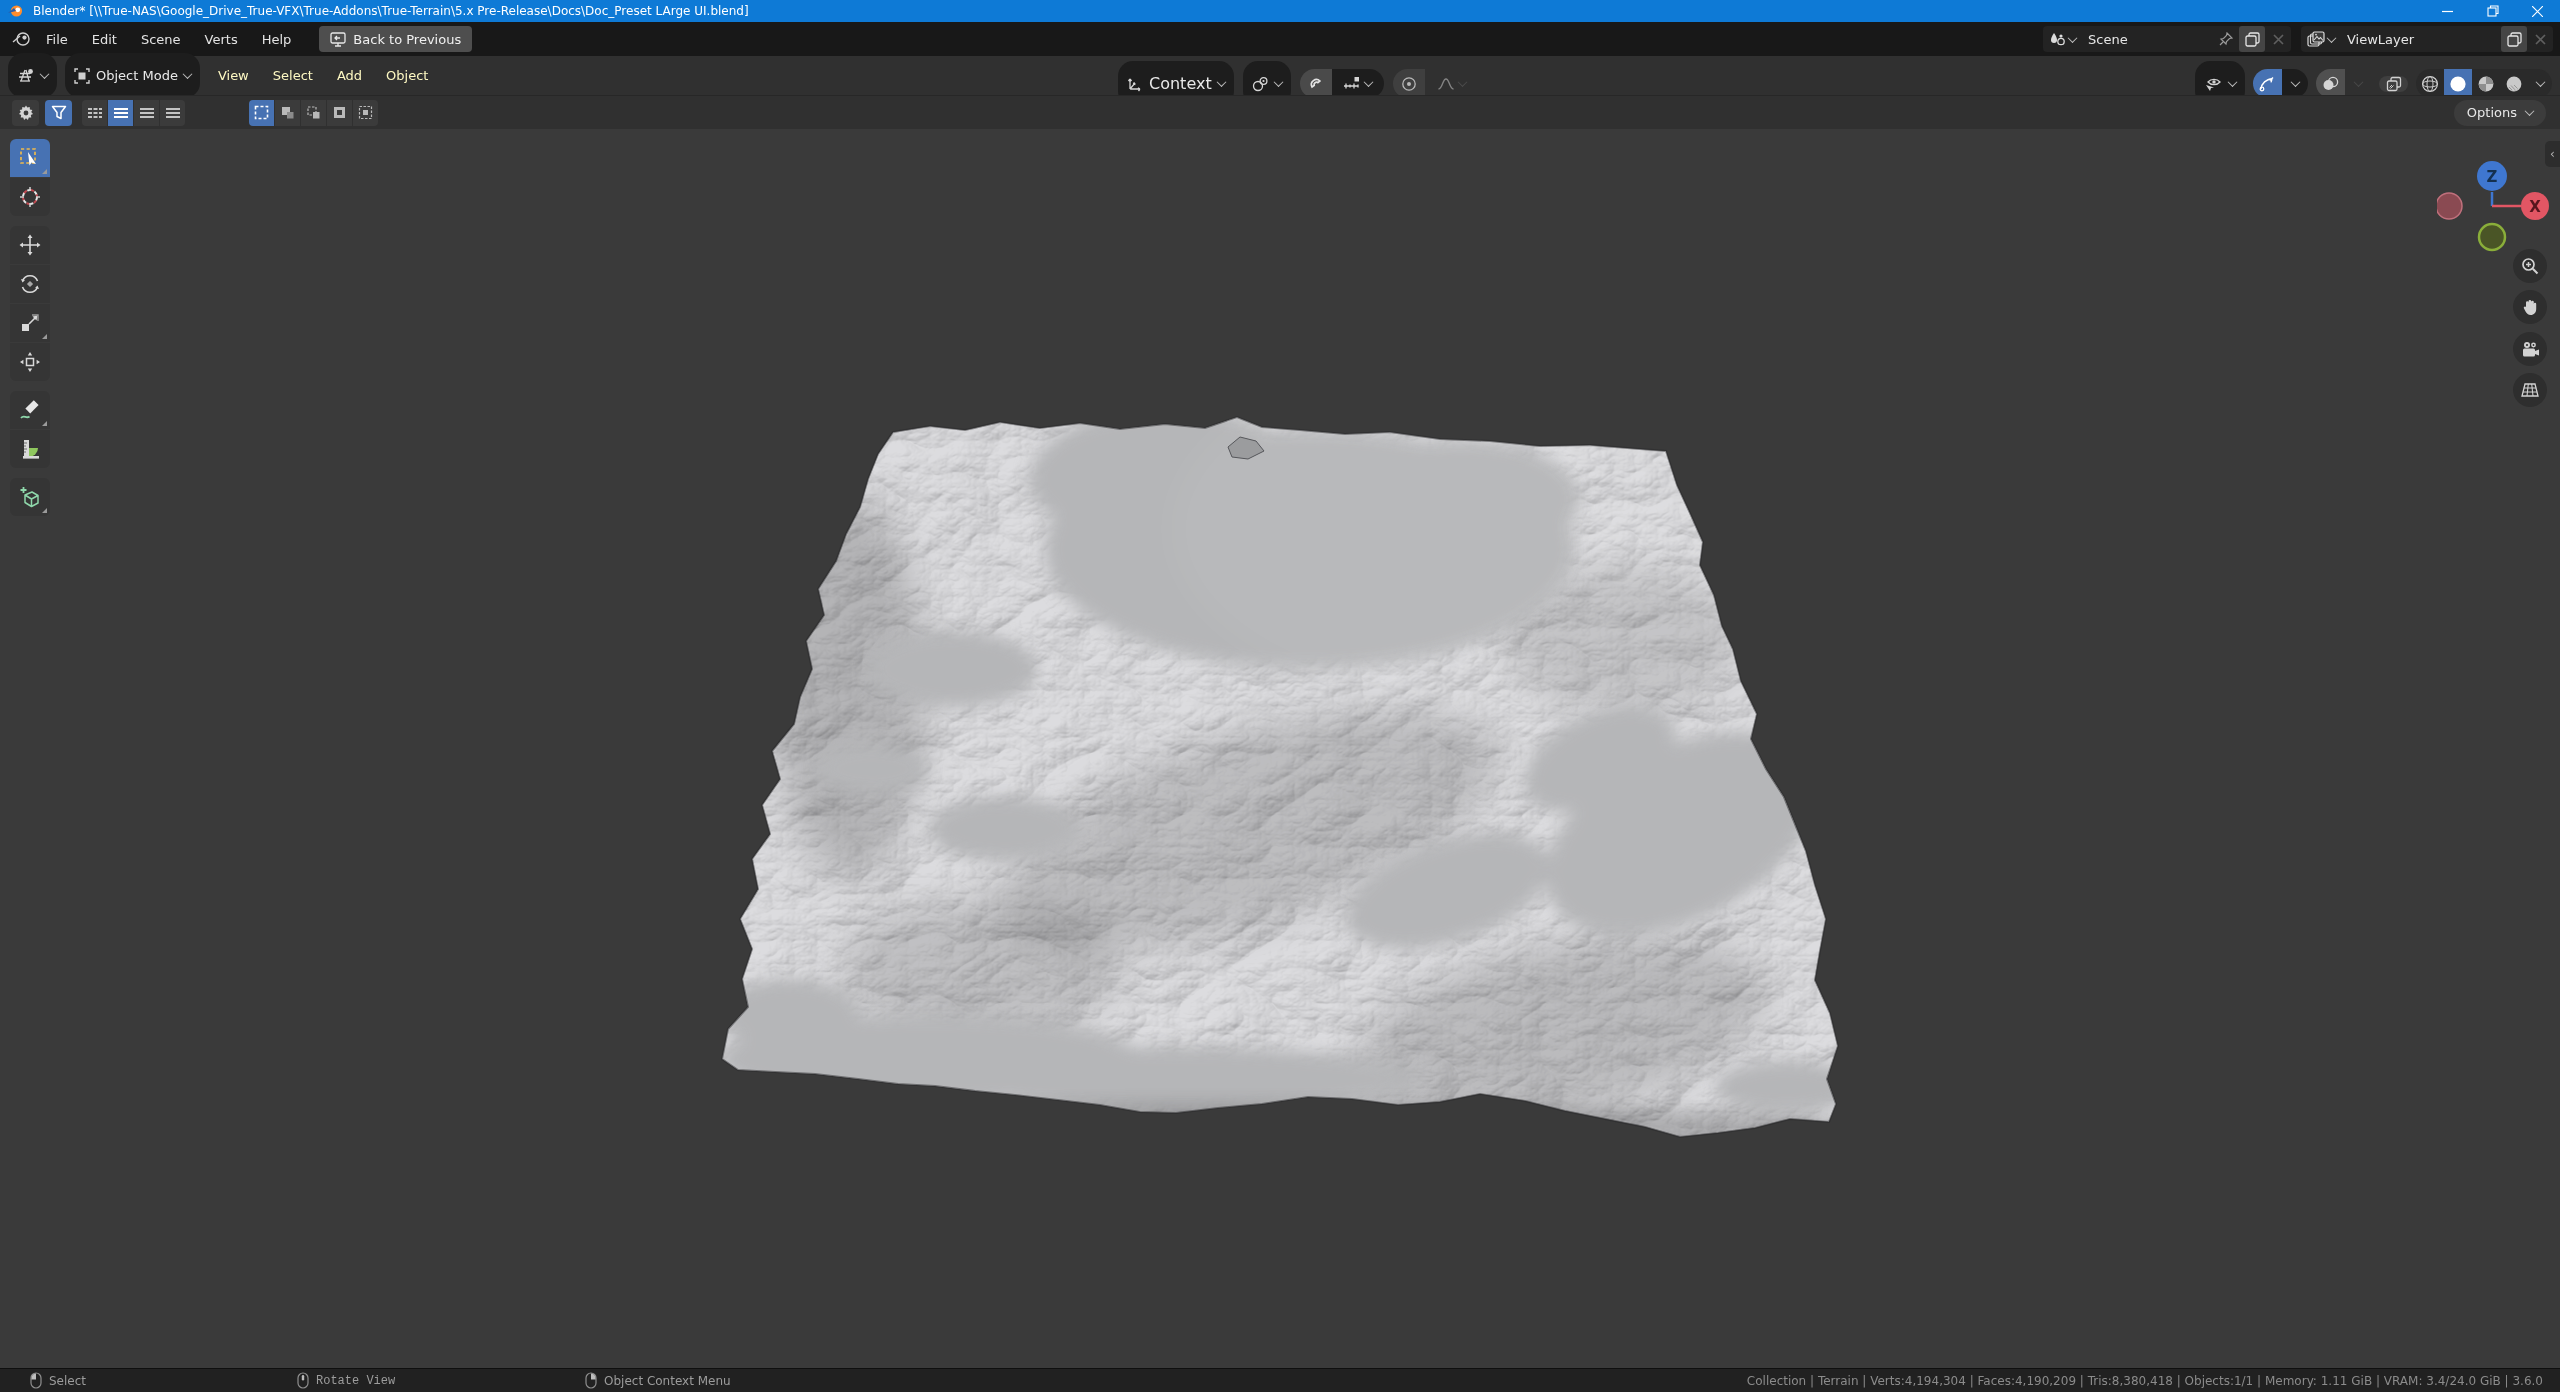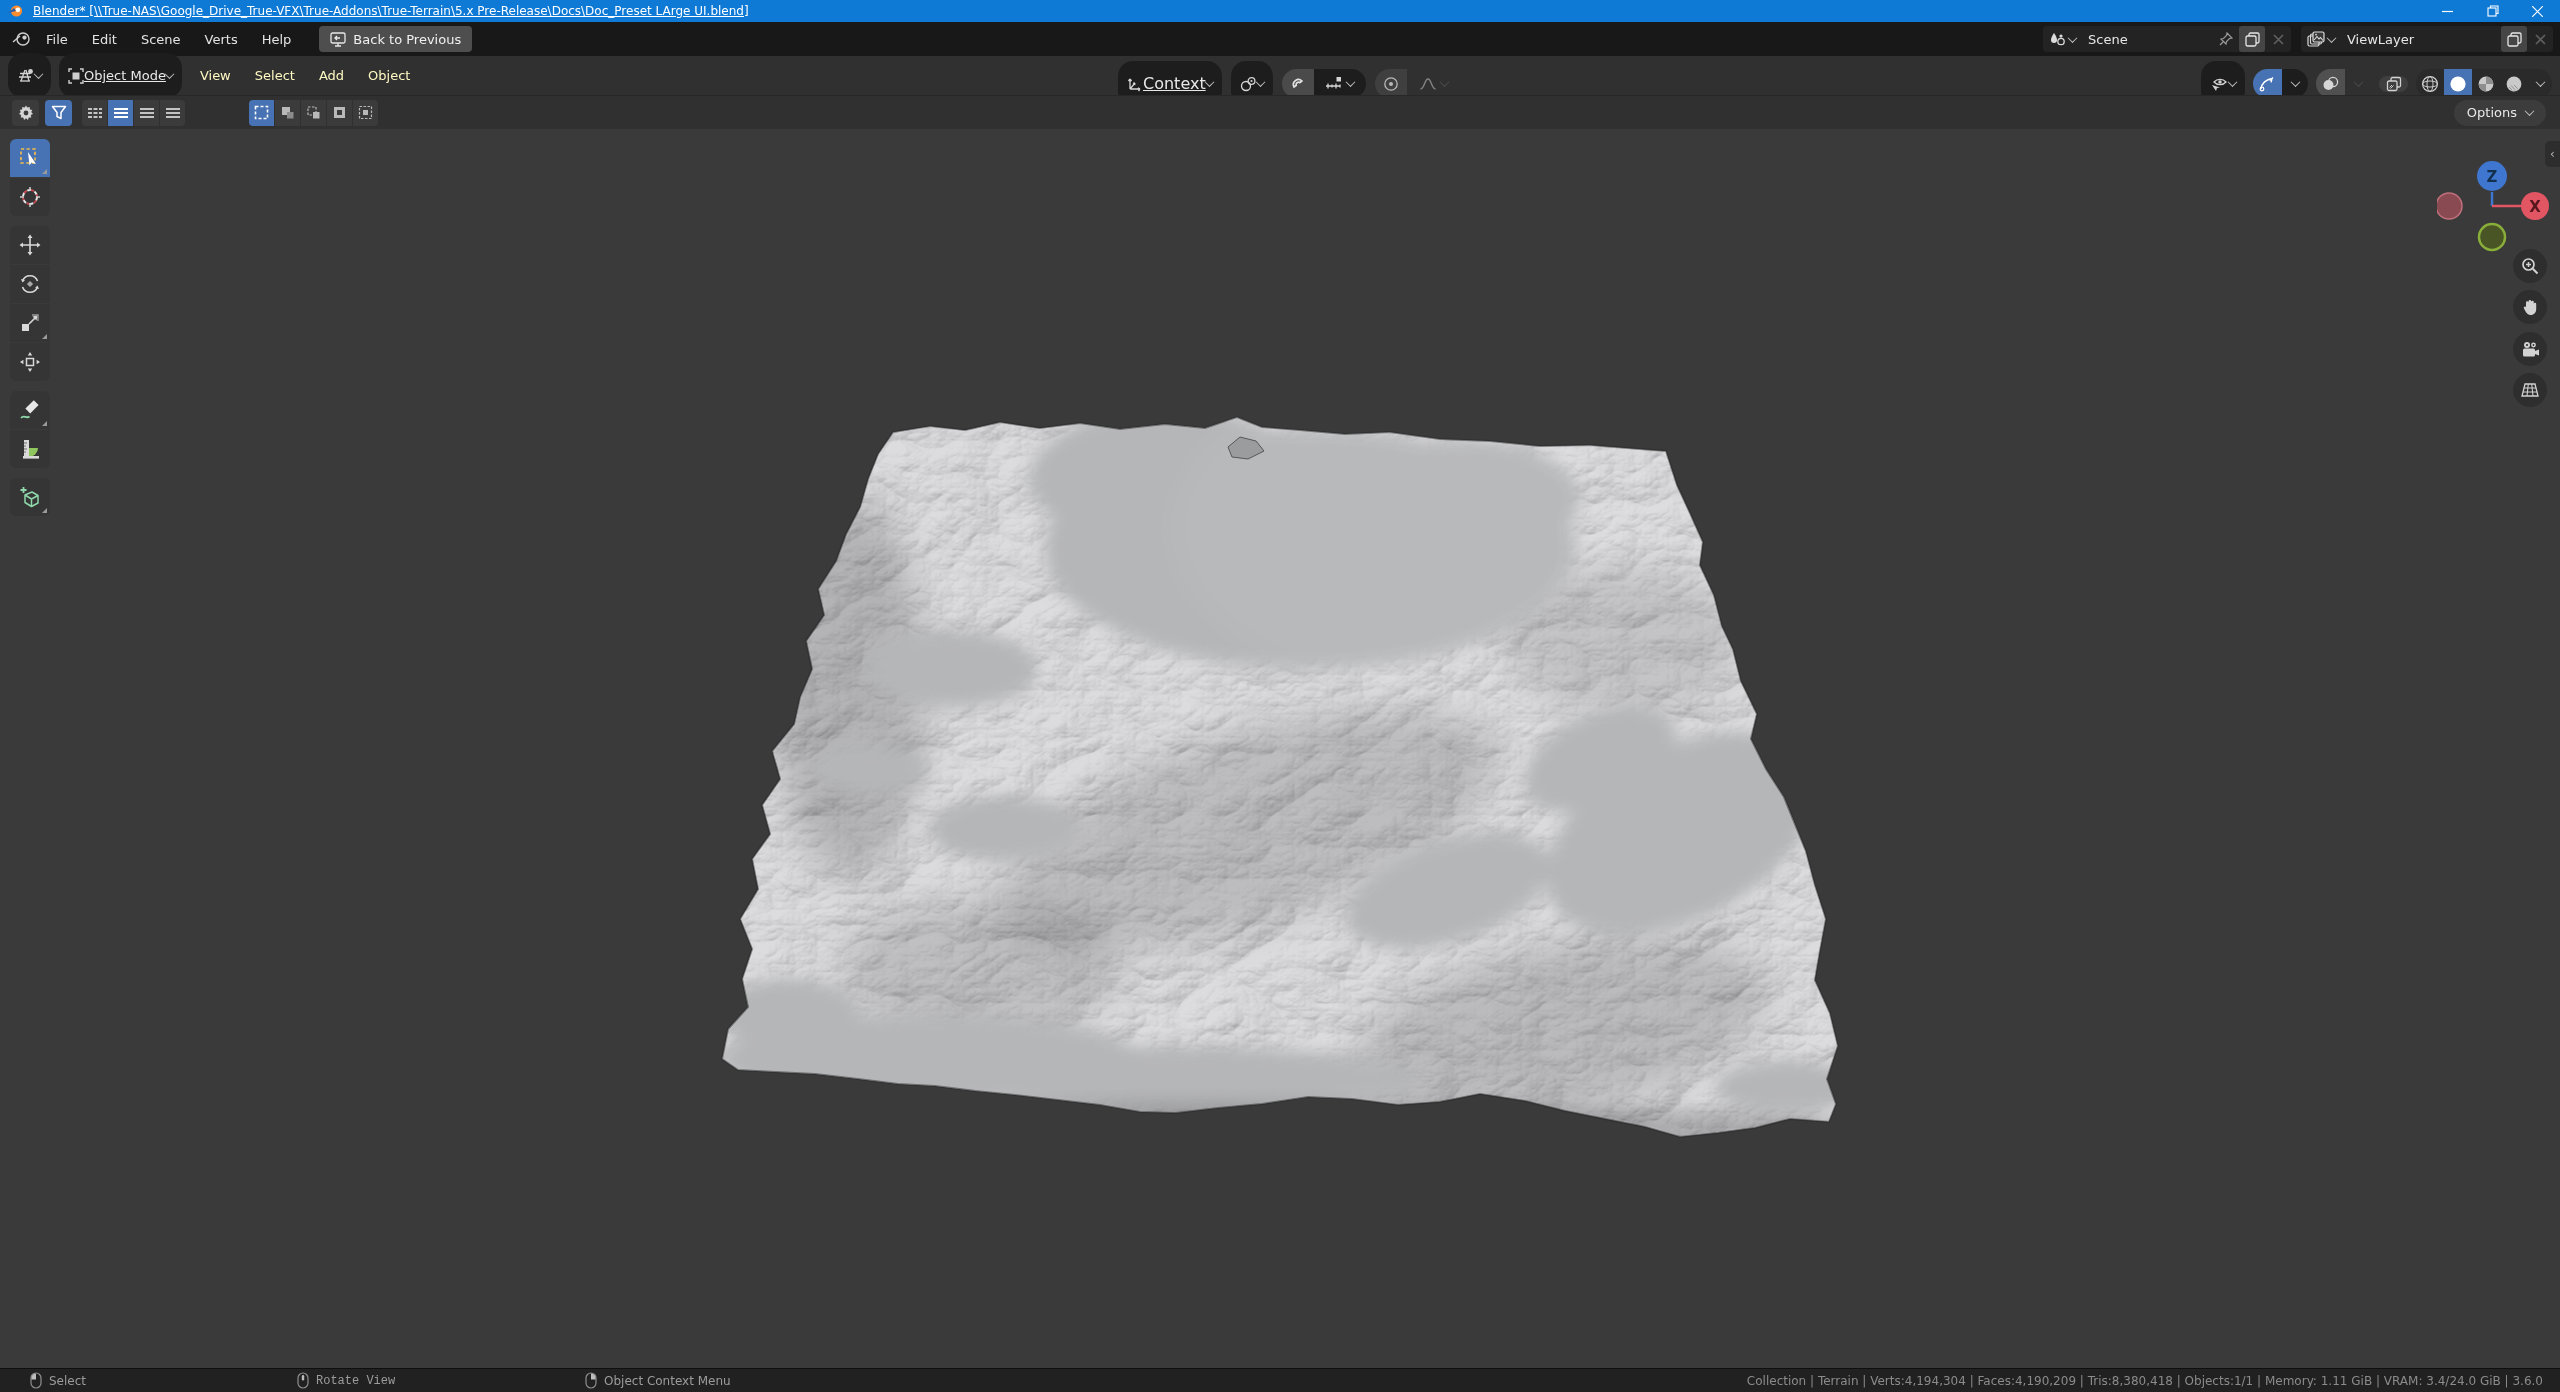--- a/index.html
+++ b/index.html
@@ -5,36 +5,36 @@
   html,body{margin:0;padding:0;}
   body{width:2560px;height:1392px;background:#3a3a3a;font-family:"DejaVu Sans",sans-serif;
        overflow:hidden;position:relative;color:#dedede;-webkit-font-smoothing:antialiased;}
   .abs{position:absolute;}
   svg{display:block;}
   .chev{width:6px;height:6px;border-right:1.6px solid #bdbdbd;border-bottom:1.6px solid #bdbdbd;
         transform:rotate(45deg) translate(-1px,-1px);display:inline-block;flex:none;}
   .chev.dim{opacity:.35;}
   
   #titlebar{left:0;top:0;width:2560px;height:22px;background:#0e7ad6;display:flex;align-items:center;}
-  #titlebar .title{font-size:12px;color:#fff;margin-left:7px;white-space:nowrap;text-decoration:underline;}
+  #titlebar .title{font-size:12px;color:#fff;margin-left:7px;white-space:nowrap;}
   #titlebar .controls{margin-left:auto;display:flex;height:100%;}
   .winbtn{width:45px;height:22px;display:flex;align-items:center;justify-content:center;}
   
   #menubar{left:0;top:22px;width:2560px;height:34px;background:#181818;display:flex;align-items:center;font-size:13px;padding-left:8px;box-sizing:border-box;}
   .menuitem{padding:0 12px;color:#e3e3e3;}
   #backbtn{margin-left:16px;height:26px;background:#4e4e4e;border-radius:4px;display:flex;align-items:center;gap:7px;padding:0 11px;color:#f0f0f0;}
   #mb-right{margin-left:auto;display:flex;gap:10px;margin-right:7px;}
   .idblock{background:#232323;border-radius:4px;height:26px;display:flex;align-items:center;font-size:13px;color:#e6e6e6;}
   .idblock .iconseg{display:flex;align-items:center;gap:3px;padding:0 6px;}
   .idblock .txt{padding:0 6px;}
   .sqicon{width:26px;height:26px;display:flex;align-items:center;justify-content:center;flex:none;}
   .copybtn{background:#454545;border-radius:3px;}
   
   #vheader{left:0;top:56px;width:2560px;height:39px;background:#303030;display:flex;align-items:center;font-size:13px;padding-left:8px;box-sizing:border-box;}
-  .pill{background:#1d1d1d;height:45px;border-radius:15px;display:flex;align-items:center;padding:0 9px;color:#e8e8e8;flex:none;text-decoration:underline;}
+  .pill{background:#1d1d1d;height:45px;border-radius:15px;display:flex;align-items:center;gap:6px;padding:0 9px;color:#e8e8e8;flex:none;}
   .hmenu{padding:0 12px;color:#fef9c3;}
   #centercluster{position:absolute;left:1118px;top:61px;display:flex;gap:9px;align-items:center;}
   .seggroup{display:flex;height:29px;border-radius:15px;overflow:hidden;}
   .seg{display:flex;align-items:center;justify-content:center;gap:4px;height:100%;}
   #rightcluster{position:absolute;right:8px;top:61px;display:flex;gap:8px;align-items:center;}
   
   #toolrow{left:0;top:95px;width:2560px;height:34px;background:#303030;border-top:1px solid #272727;box-sizing:border-box;display:flex;align-items:center;padding-left:12px;font-size:13px;}
   .sqbtn{width:27px;height:26px;background:#3b3b3b;border-radius:4px;display:flex;align-items:center;justify-content:center;flex:none;}
   .sqbtn.blue{background:#4772b3;}
   .joined{display:flex;gap:1px;border-radius:4px;overflow:hidden;}

